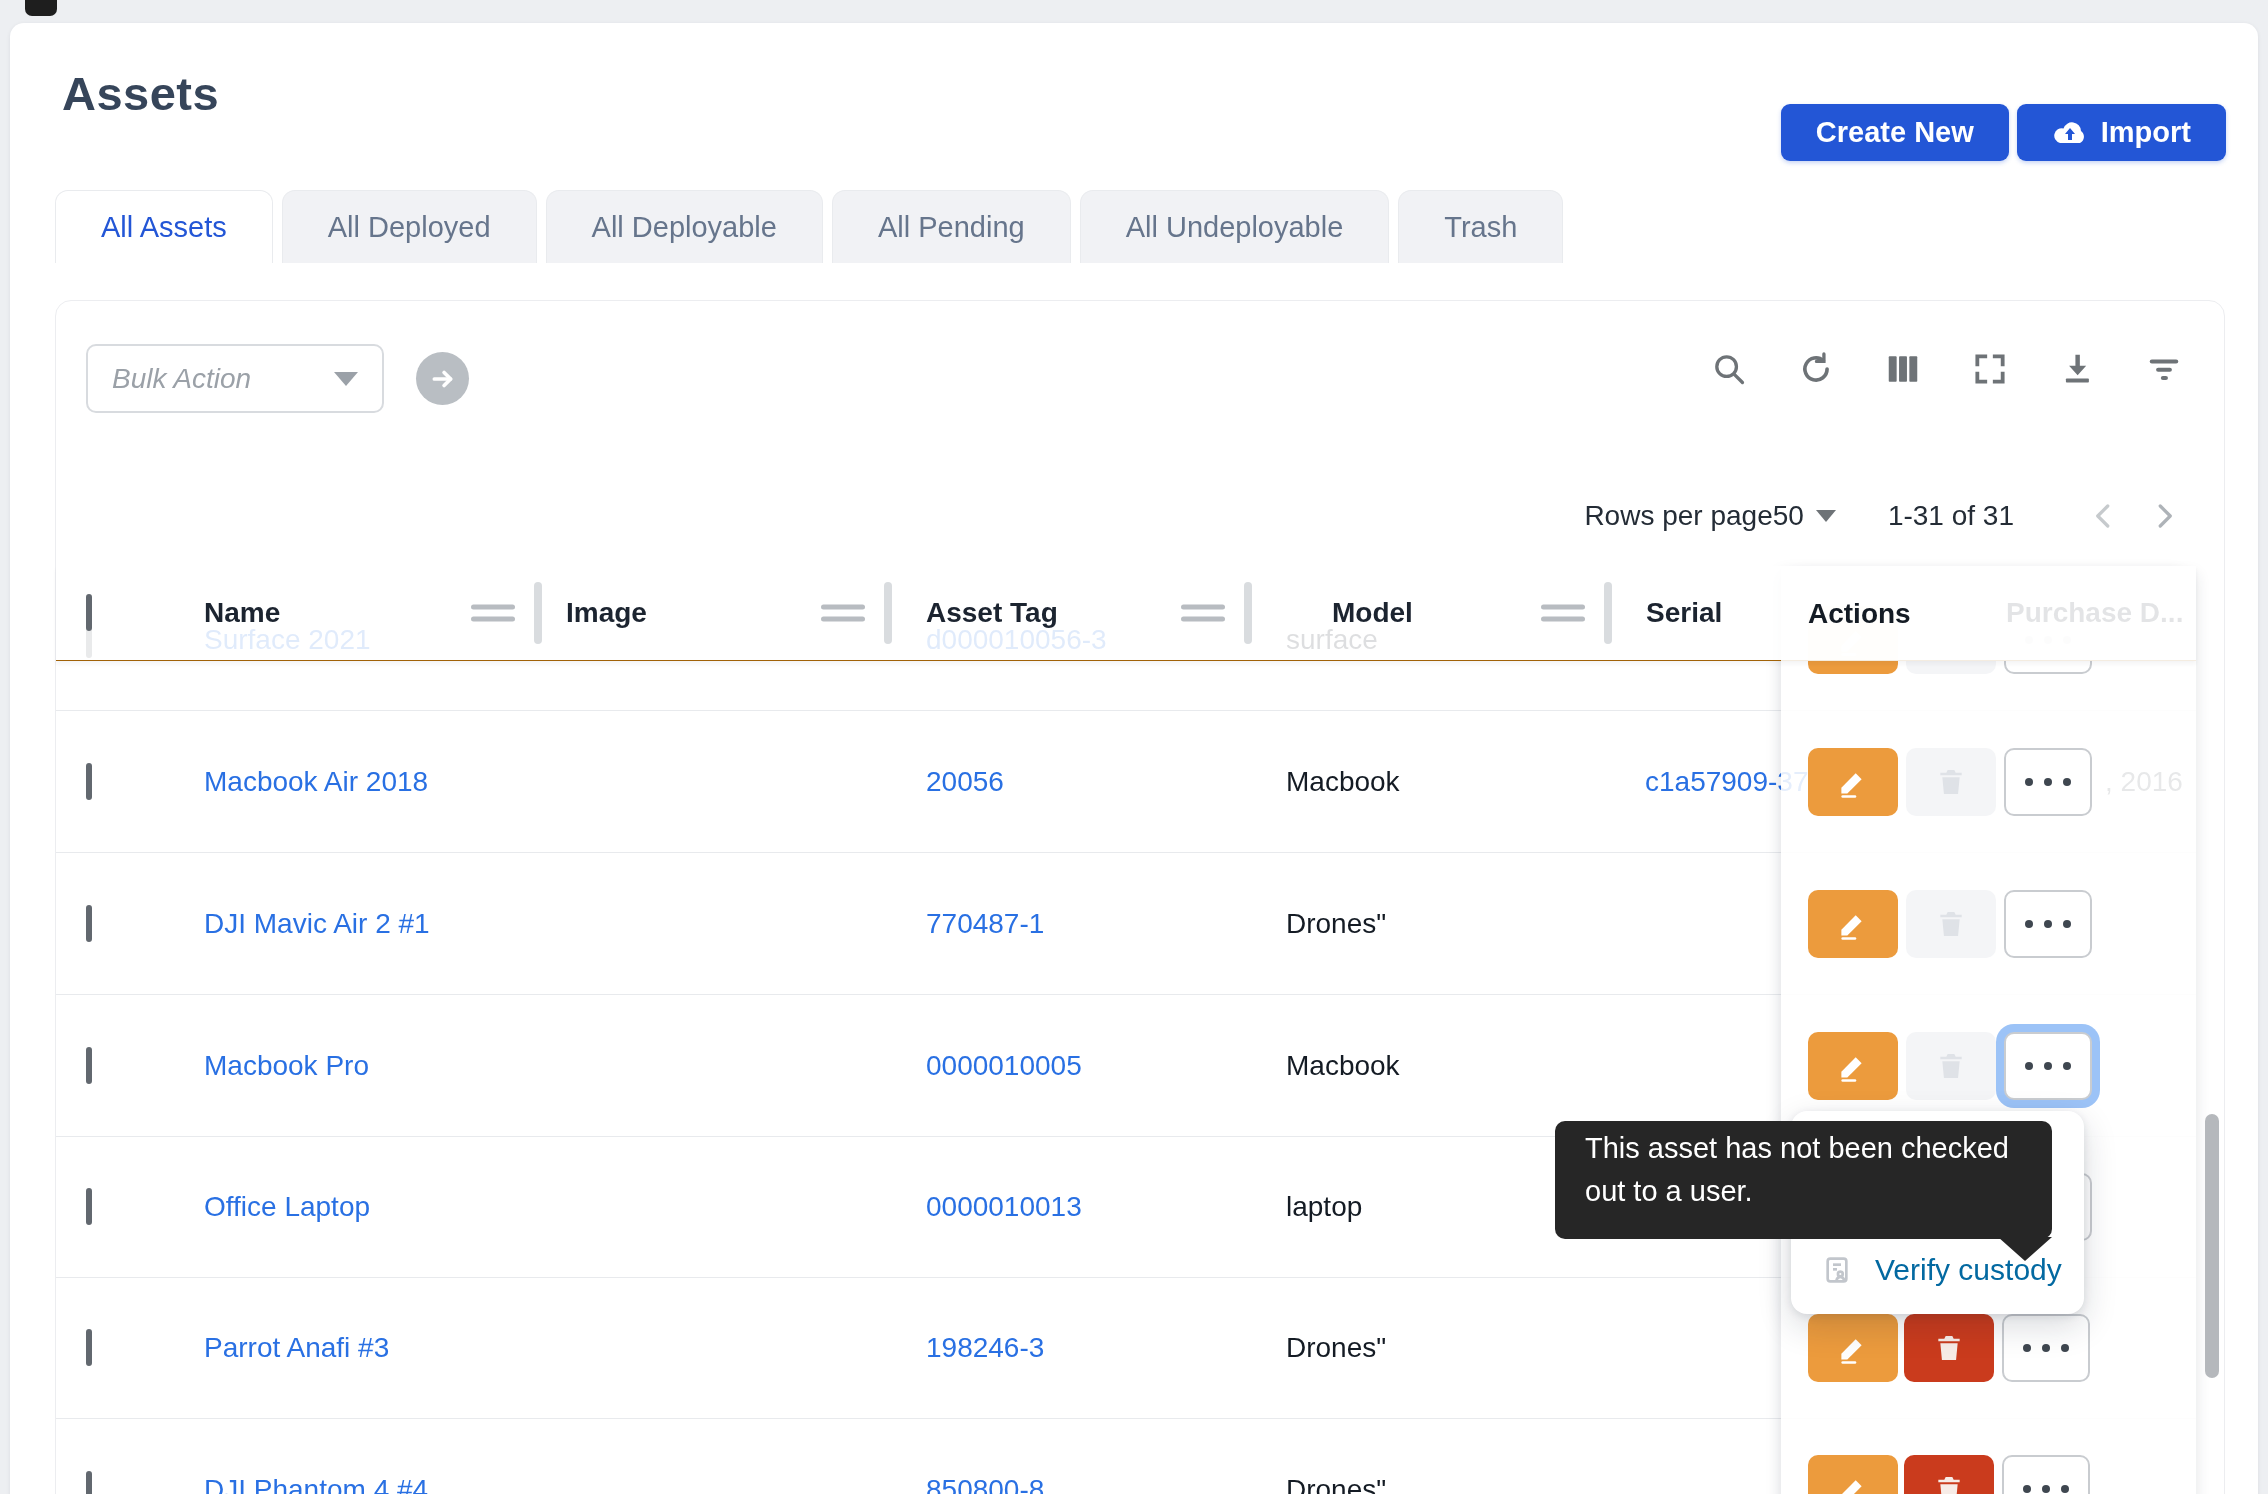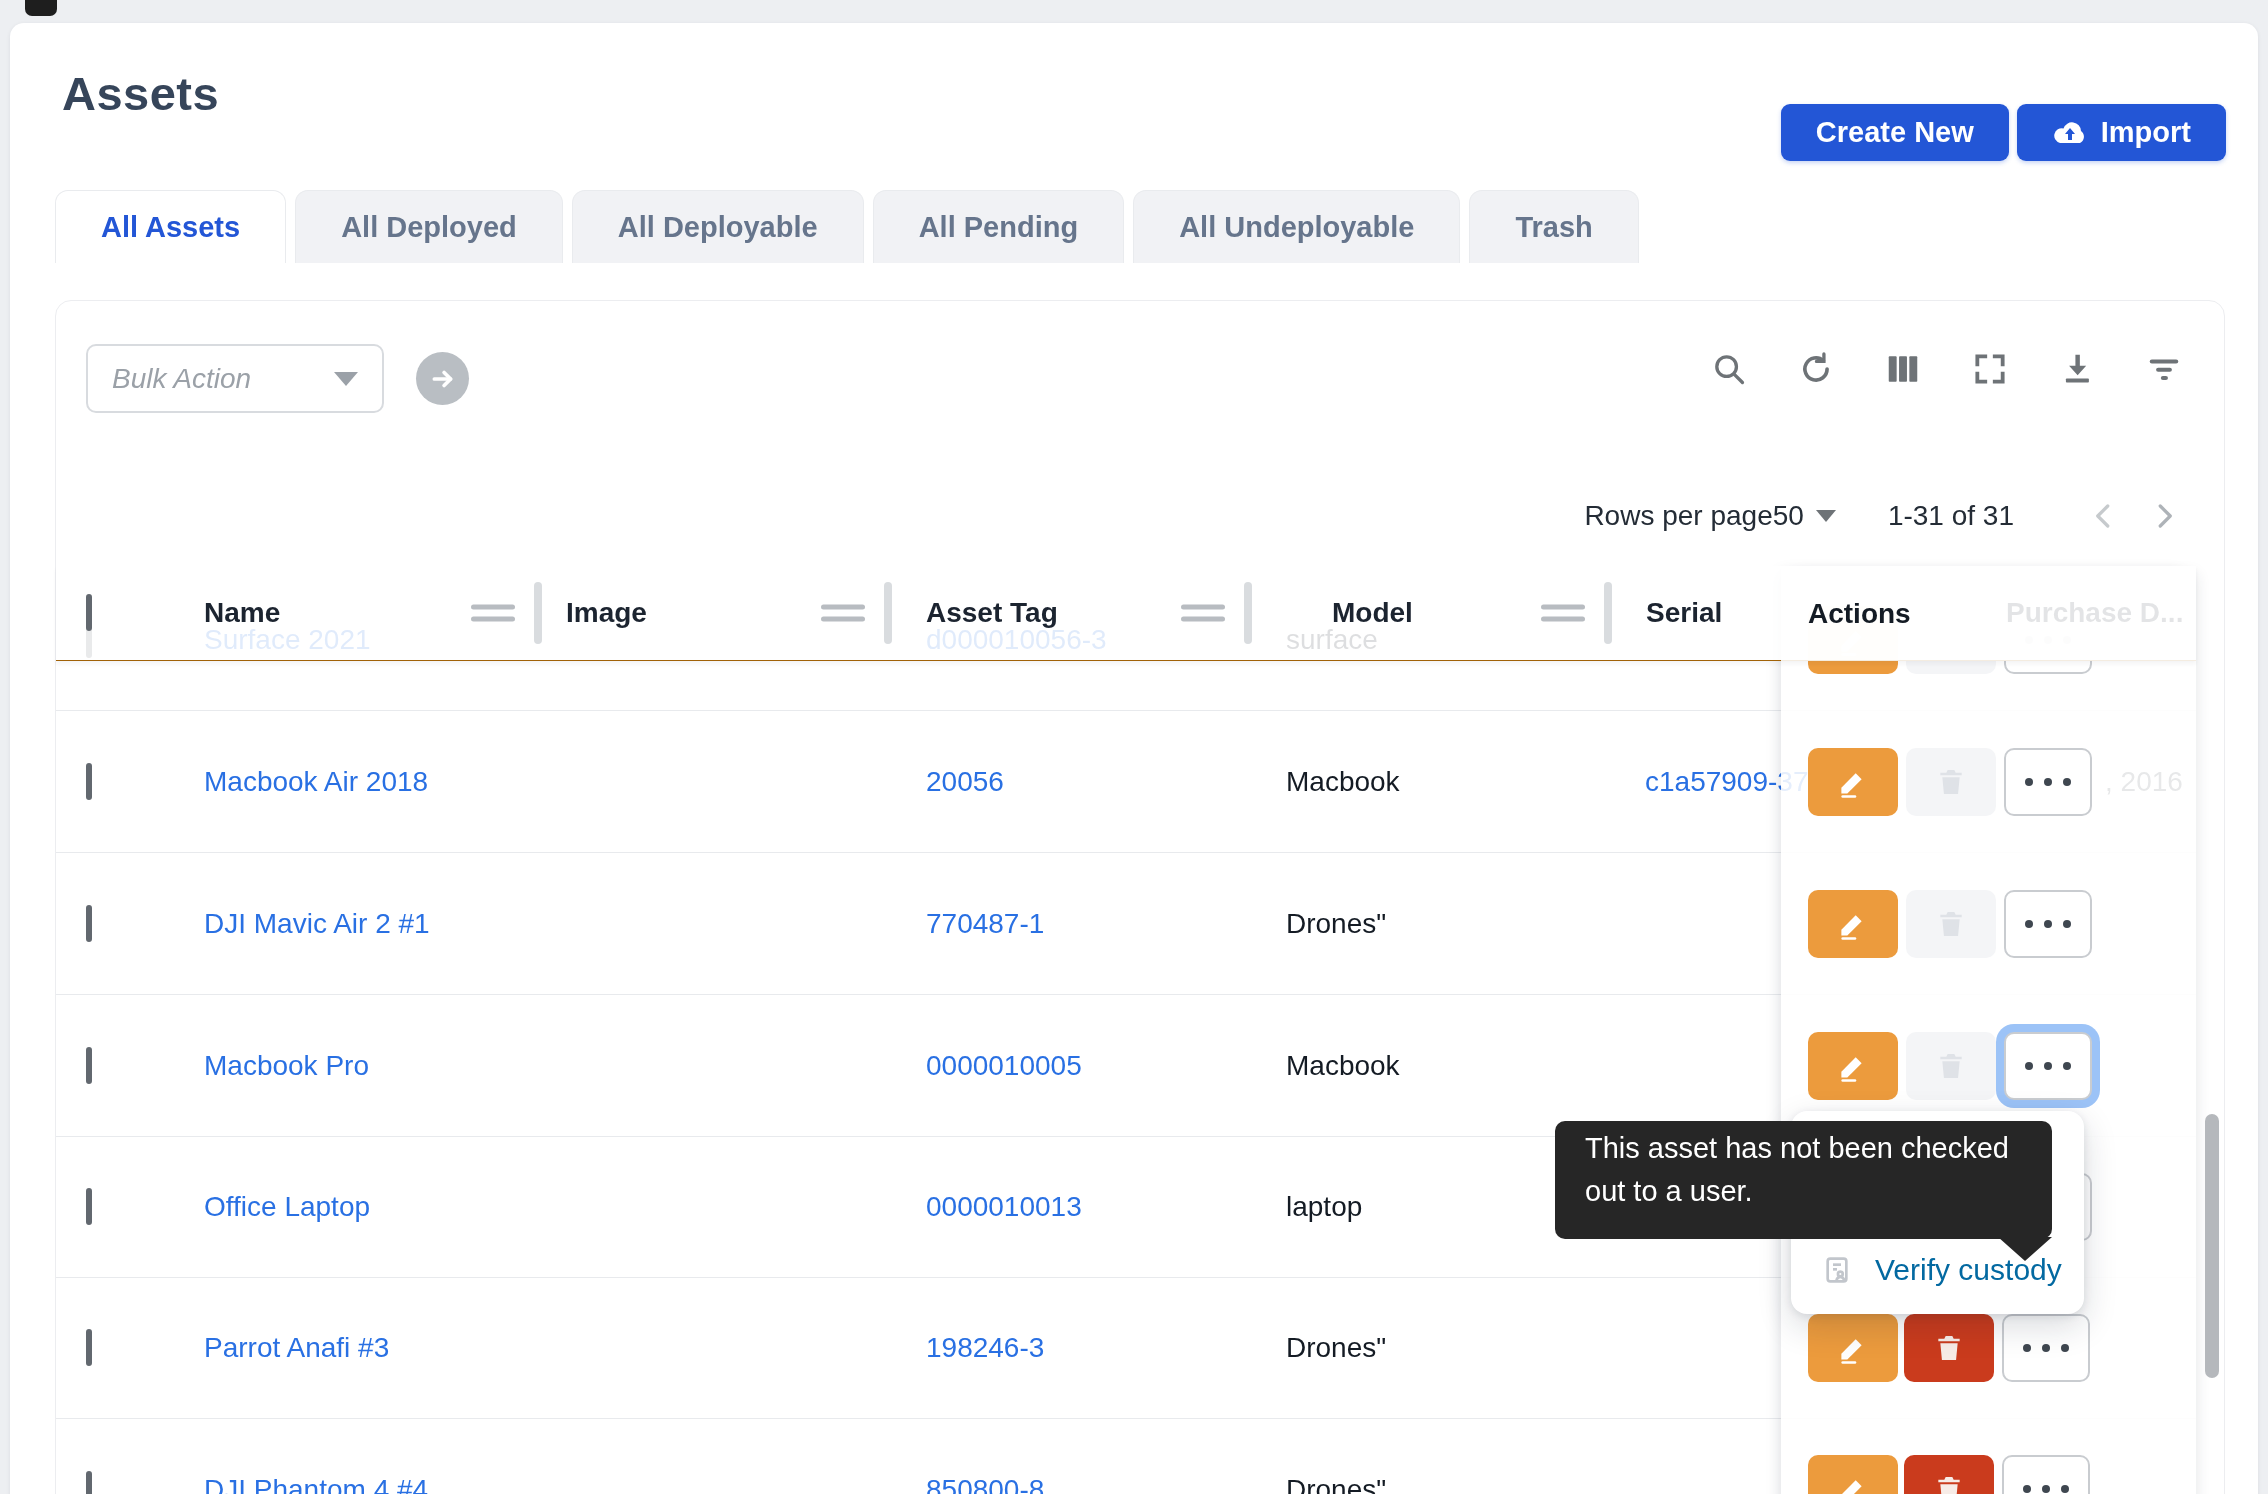--- a/index.html
+++ b/index.html
@@ -14,21 +14,21 @@
   .card{ position:absolute; left:10px; top:23px; width:2248px; height:1520px;
     background:#ffffff; border-radius:14px 14px 0 0; box-shadow:0 1px 4px rgba(20,30,50,.08); }
   
   .page-title{ position:absolute; left:62px; top:66px; font-size:47px; font-weight:600; color:#36455a; letter-spacing:.5px; }
   .hdr-buttons{ position:absolute; right:42px; top:78px; display:flex; gap:8px;margin-top:26px; }
   .btn-blue{ height:57px; display:flex; align-items:center; gap:13px; padding:0 35px;
     background:var(--accent); color:#fff; font-size:29px; font-weight:600; border:none; border-radius:9px; cursor:pointer;
     box-shadow:0 2px 4px rgba(35,86,214,.25); }
   
   .tabs{ position:absolute; left:55px; top:190px; display:flex; gap:9px; align-items:flex-end; }
-  .tab{ height:73px; display:flex; align-items:center; padding:0 45px; font-size:29px; font-weight:700;
+  .tab{ height:73px; display:flex; align-items:center; padding:0 45px; font-size:29px; font-weight:400;
     color:#66758c; background:#f1f2f5; border:1px solid #e9ebee; border-bottom:none; border-radius:13px 13px 0 0; cursor:pointer; white-space:nowrap;}
   .tab.active{ background:#fff; color:var(--accent); position:relative; }
   .tab.active::after{ content:""; position:absolute; left:0; right:0; bottom:-2px; height:4px; background:#fff; }
   
   .panel{ position:absolute; left:55px; top:300px; width:2170px; height:1250px;
     background:#fff; border:1px solid #ecedf0; border-radius:16px; }
   
   .bulk-select{ position:absolute; left:30px; top:43px; width:298px; height:69px; border:2px solid #d8dbdf; border-radius:10px;
     display:flex; align-items:center; padding:0 24px; cursor:pointer; background:#fff;}
   .bulk-select .ph{ font-style:italic; color:#9ba1a8; font-size:28px; }

